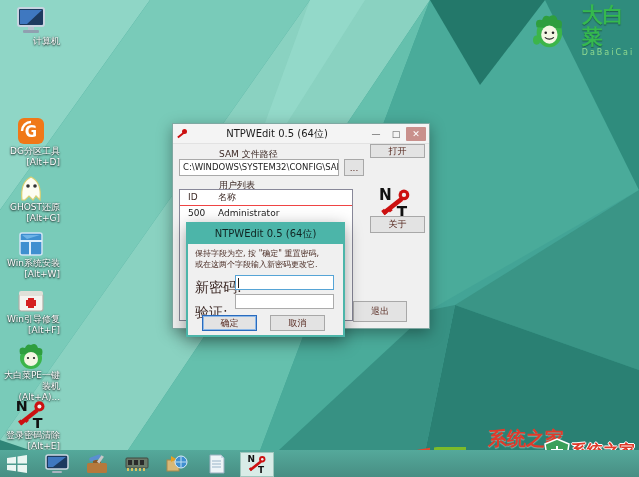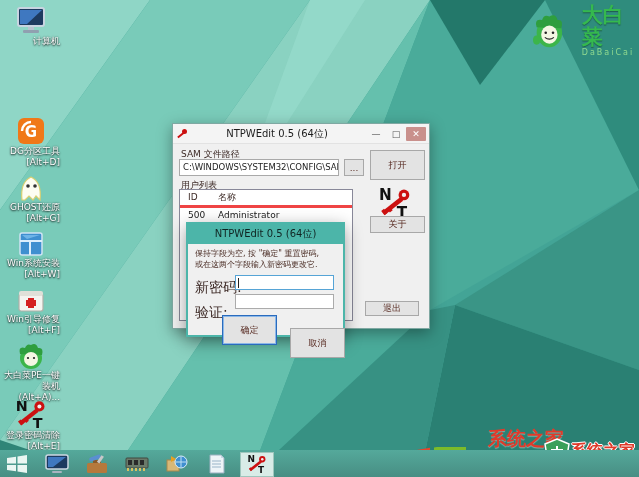--- a/index.html
+++ b/index.html
@@ -18,42 +18,42 @@
   .dbc-sub{font-size:8px;color:#8fd98f;letter-spacing:2px;}
 
   
   .window{position:absolute;left:172px;top:123px;width:258px;height:206px;background:#f0f0f0;
           border:1px solid #7fa8a2;box-shadow:0 4px 14px rgba(0,0,0,.35);box-sizing:border-box;}
   .titlebar{position:absolute;left:0;top:0;right:0;height:20px;background:#f4f4f4;border-bottom:1px solid #e2e2e2;
             display:flex;align-items:center;padding:0 3px;box-sizing:border-box;}
   .titlebar .title{flex:1;text-align:center;font-size:10px;color:#1c1c1c;}
   .winbtn{width:20px;height:14px;font-size:9px;line-height:14px;text-align:center;color:#555;cursor:pointer;}
   .winbtn.close{background:#c9908c;color:#fff;border-radius:1px;}
-  .flabel{position:absolute;font-size:9px;color:#3d2a26;}
+  .flabel{position:absolute;font-size:9px;color:#3d2a26;margin-left:38px;}
   .tinput{position:absolute;background:#fff;border:1px solid #a9a9a9;font-size:8.5px;color:#222;
           line-height:15px;padding:0 3px;box-sizing:border-box;white-space:nowrap;overflow:hidden;}
   .btn{position:absolute;background:#e3e3e3;border:1px solid #a8a8a8;font-size:9px;color:#56281f;
        font-family:"DejaVu Sans",sans-serif;padding:0;cursor:pointer;}
   .listbox{position:absolute;left:6px;top:65px;width:174px;height:132px;background:#fff;border:1px solid #889;box-sizing:border-box;font-size:9px;color:#222;}
   .lrow{display:flex;height:15px;line-height:15px;}
   .lrow .c1{width:30px;padding-left:8px;}
   .lrow .c2{flex:1;}
-  .lrow.head{color:#3d2a26;border-bottom:3px solid #ef4444;}
+  .lrow.head{color:#3d2a26;border-bottom:1px solid #ef4444;}
 
   
   .dialog{position:absolute;left:186px;top:222px;width:159px;height:115px;background:#f0f0f0;
           border:2px solid #4cb5a9;box-shadow:0 5px 16px rgba(0,0,0,.4);box-sizing:border-box;}
   .dlg-titlebar{height:20px;background:#4cb5a9;display:flex;align-items:center;justify-content:center;}
   .dlg-titlebar .title{font-size:10px;color:#102422;}
   .instr{position:absolute;left:7px;font-size:8px;color:#4a2c24;line-height:11px;white-space:nowrap;}
   .drow-label{position:absolute;left:7px;font-size:14px;color:#3d2a26;}
   .dinput{position:absolute;left:47px;width:99px;height:15px;background:#fff;border:1px solid #ababab;box-sizing:border-box;}
   .dinput.focus{border:1px solid #56a4d6;}
   .caret{position:absolute;left:2px;top:2px;width:1px;height:10px;background:#222;}
-  .dbtn{position:absolute;width:55px;height:30px;font-size:9px;margin-left:20px;}
+  .dbtn{position:absolute;width:55px;height:16px;font-size:9px;}
   .dbtn.default{border:1px solid #2a6bbd;box-shadow:inset 0 0 0 1px #8cb8e8;}
 
   
   .taskbar{position:absolute;left:0;bottom:0;width:639px;height:27px;background:linear-gradient(#55a99b,#478e83);
            display:flex;align-items:center;}
   .tb-btn{width:34px;height:27px;display:flex;align-items:center;justify-content:center;cursor:pointer;}
   .tb-btn.active{background:#d9ece7;border:1px solid #9fc6bd;box-sizing:border-box;height:25px;margin-top:1px;}
   .tb-gap{width:6px;}
 
   
@@ -207,21 +207,21 @@
       </svg>
       <span class="title">NTPWEdit 0.5 (64位)</span>
       <span class="winbtn">—</span>
       <span class="winbtn">□</span>
       <span class="winbtn close">✕</span>
     </div>
 
     <div class="flabel" style="left:8px;top:24px">SAM 文件路径</div>
     <div class="tinput" style="left:6px;top:35px;width:160px;height:17px">C:\WINDOWS\SYSTEM32\CONFIG\SAM</div>
     <button class="btn" style="left:171px;top:35px;width:20px;height:17px">...</button>
-    <button class="btn" style="left:197px;top:26px;width:55px;height:30px">打开</button>
+    <button class="btn" style="left:197px;top:20px;width:55px;height:14px">打开</button>
 
     <div class="flabel" style="left:8px;top:55px">用户列表</div>
     <div class="listbox">
       <div class="lrow head">
         <span class="c1">ID</span>
         <span class="c2">名称</span>
       </div>
       <div class="lrow">
         <span class="c1">500</span>
         <span class="c2">Administrator</span>
@@ -237,21 +237,21 @@
       <text x="22" y="36" font-size="17" font-weight="bold" fill="#111" font-family="DejaVu Sans,sans-serif">T</text>
       <g fill="#cc1111">
         <circle cx="30" cy="10" r="6"></circle>
         <circle cx="30" cy="10" r="2.4" fill="#f0f0f0"></circle>
         <rect x="4" y="20" width="26" height="5" transform="rotate(-38 17 22)"></rect>
         <rect x="6" y="26" width="4" height="6" transform="rotate(-38 8 29)"></rect>
         <rect x="12" y="24" width="4" height="5" transform="rotate(-38 14 26)"></rect>
       </g>
     </svg>
     <button class="btn" style="left:197px;top:92px;width:55px;height:17px">关于</button>
-    <button class="btn" style="left:192px;top:177px;width:54px;height:15px">退出</button>
+    <button class="btn" style="left:180px;top:177px;width:54px;height:21px">退出</button>
   </div>
 
   <div class="dialog">
     <div class="dlg-titlebar">
       <span class="title">NTPWEdit 0.5 (64位)</span>
     </div>
     <div class="instr" style="top:24px">保持字段为空, 按 "确定" 重置密码,</div>
     <div class="instr" style="top:35px">或在这两个字段输入新密码更改它.</div>
 
     <div class="drow-label" style="top:55px">新密码:</div>
@@ -259,21 +259,21 @@
       <span class="caret"></span>
       <span></span>
     </div>
 
     <div class="drow-label" style="top:80px">验证:</div>
     <div class="dinput" style="top:70px">
       <span></span>
     </div>
 
     <button class="btn dbtn default" style="left:14px;top:91px">确定</button>
-    <button class="btn dbtn" style="left:82px;top:104px">取消</button>
+    <button class="btn dbtn" style="left:82px;top:91px">取消</button>
   </div>
 
   <div class="wm" style="left:488px;top:426px;display:flex">
     <span class="wm-title1">系统之家</span>
   </div>
   <div class="wm wm-url1">Www.Win7zhijia.cn</div>
 
   <svg class="wm" style="left:398px;top:447px" width="72" height="29" viewBox="0 0 72 29">
     <g transform="skewY(-4)">
       <path d="M2 6 L32 3 L32 14 L2 16 Z" fill="#e8442c"></path>

